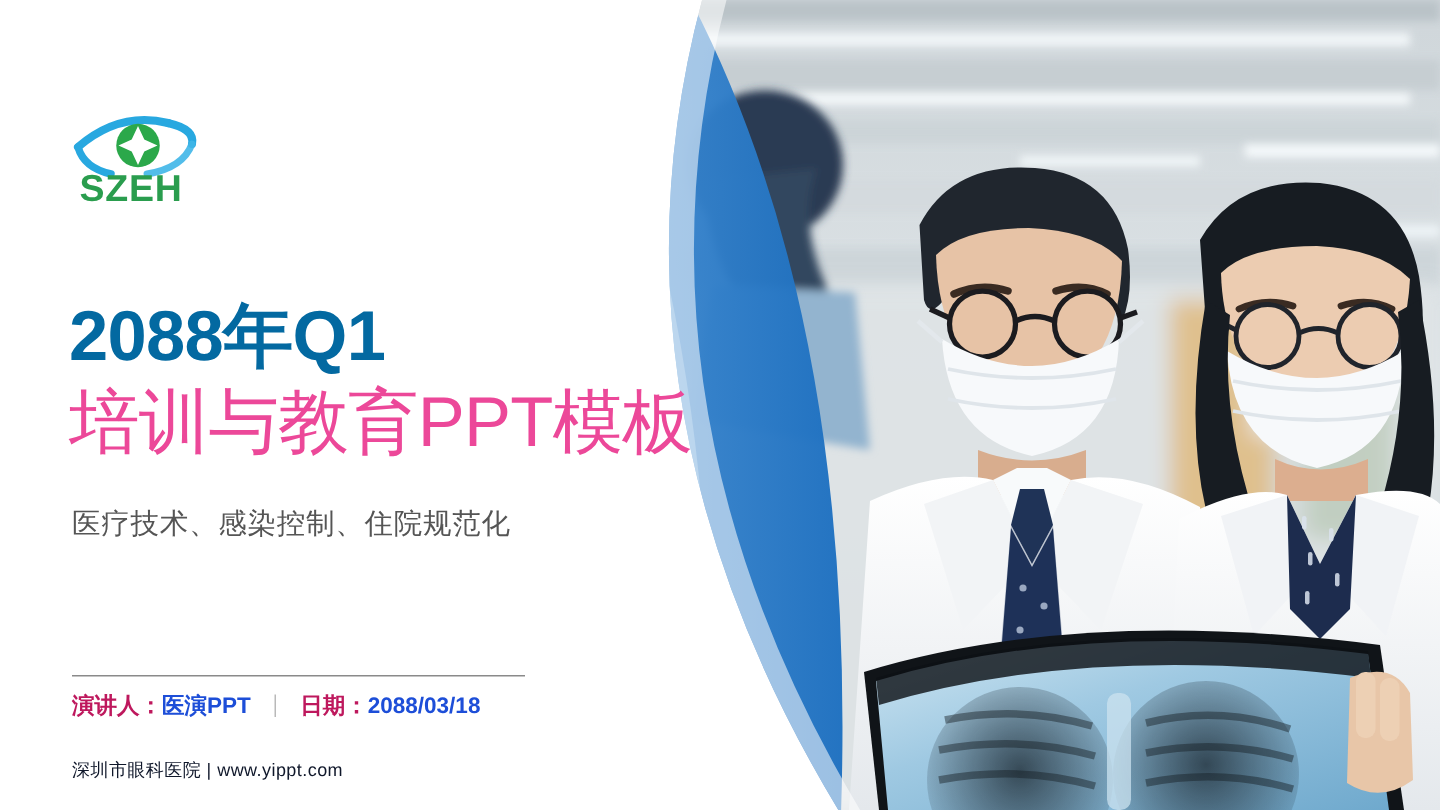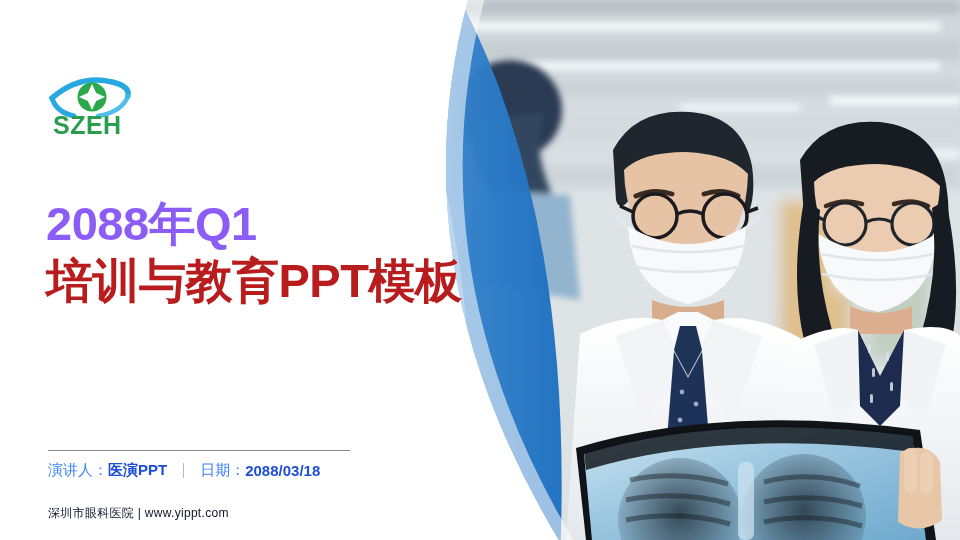--- a/index.html
+++ b/index.html
@@ -47,28 +47,28 @@
   #logo svg{display:block;}
 
   
   #headline{
     position:absolute;left:46px;top:196px;
     width:520px;
   }
   .title-line1{
     font-size:47px;line-height:56px;
     font-weight:bold;
-    color:#8b5cf6;
+    color:#0369a1;
     letter-spacing:-0.5px;
     white-space:nowrap;
   }
   .title-line2{
     font-size:47px;line-height:58px;
-    font-weight:bold;
-    color:#b91c1c;
+    font-weight:normal;
+    color:#ec4899;
     letter-spacing:-0.5px;
     white-space:nowrap;
   }
 
   #subtitle{
     position:absolute;left:48px;top:336px;
     font-size:19px;
     color:#555555;
     letter-spacing:0.5px;
     white-space:nowrap;
@@ -81,21 +81,21 @@
     background:#8a8a8a;
   }
 
   
   #meta-row{
     position:absolute;left:48px;top:461px;
     display:flex;align-items:center;
     font-size:15px;color:#3a3a3a;
     white-space:nowrap;
   }
-  .meta-label{font-weight:normal;color:#3b82f6;}
+  .meta-label{font-weight:bold;color:#be185d;}
   .meta-value{font-weight:bold;color:#1d4ed8;}
   .meta-sep{
     display:inline-block;
     width:1px;height:15px;
     background:#b9b9b9;
     margin:0 16px;
   }
 
   #org-line{
     position:absolute;left:48px;top:505px;
@@ -306,20 +306,21 @@
 
         <text x="5" y="62" font-family="'Liberation Sans',sans-serif" font-size="25" font-weight="bold" fill="#2A9D4E" letter-spacing="0.5">SZEH</text>
       </svg>
     </div>
 
     <div id="headline">
       <div class="title-line1">2088年Q1</div>
       <div class="title-line2">培训与教育PPT模板</div>
     </div>
 
+    <div id="subtitle">医疗技术、感染控制、住院规范化</div>
 
     <div id="divider"></div>
 
     <div id="meta-row">
       <span class="meta-label">演讲人：</span>
       <span class="meta-value">医演PPT</span>
       <span class="meta-sep"></span>
       <span class="meta-label">日期：</span>
       <span class="meta-value">2088/03/18</span>
     </div>

